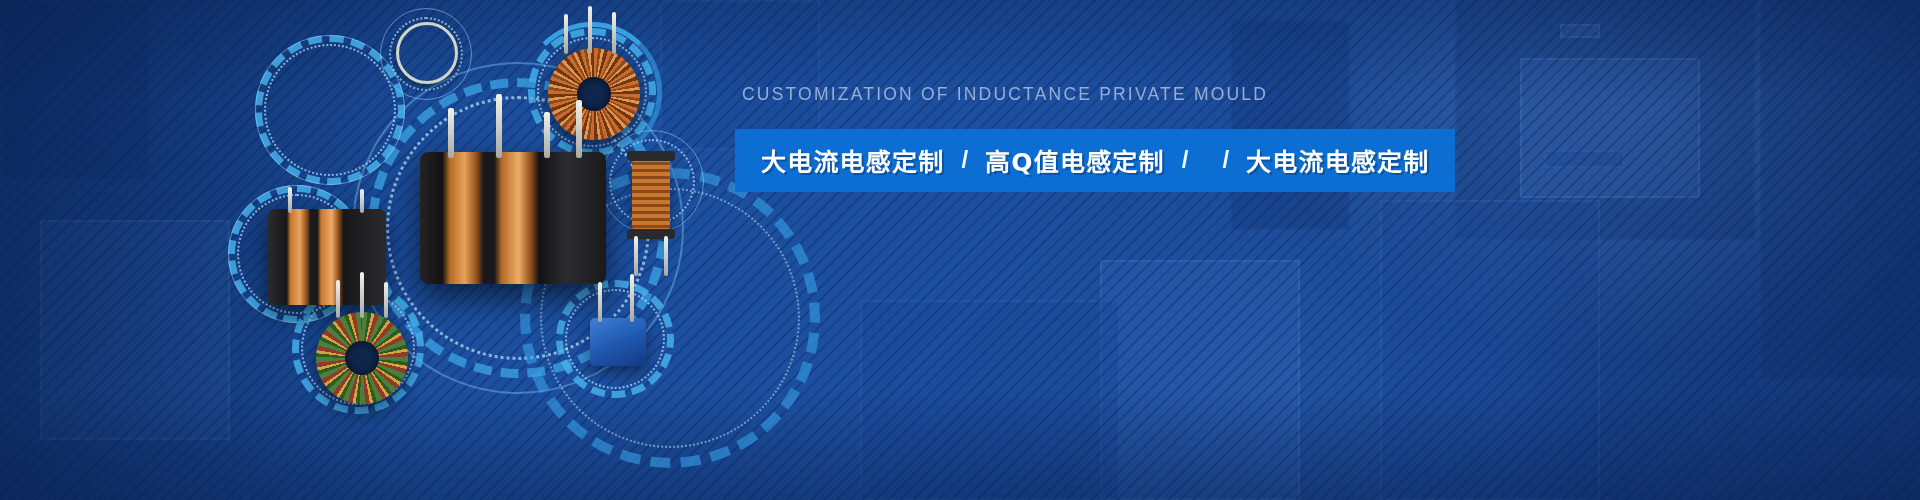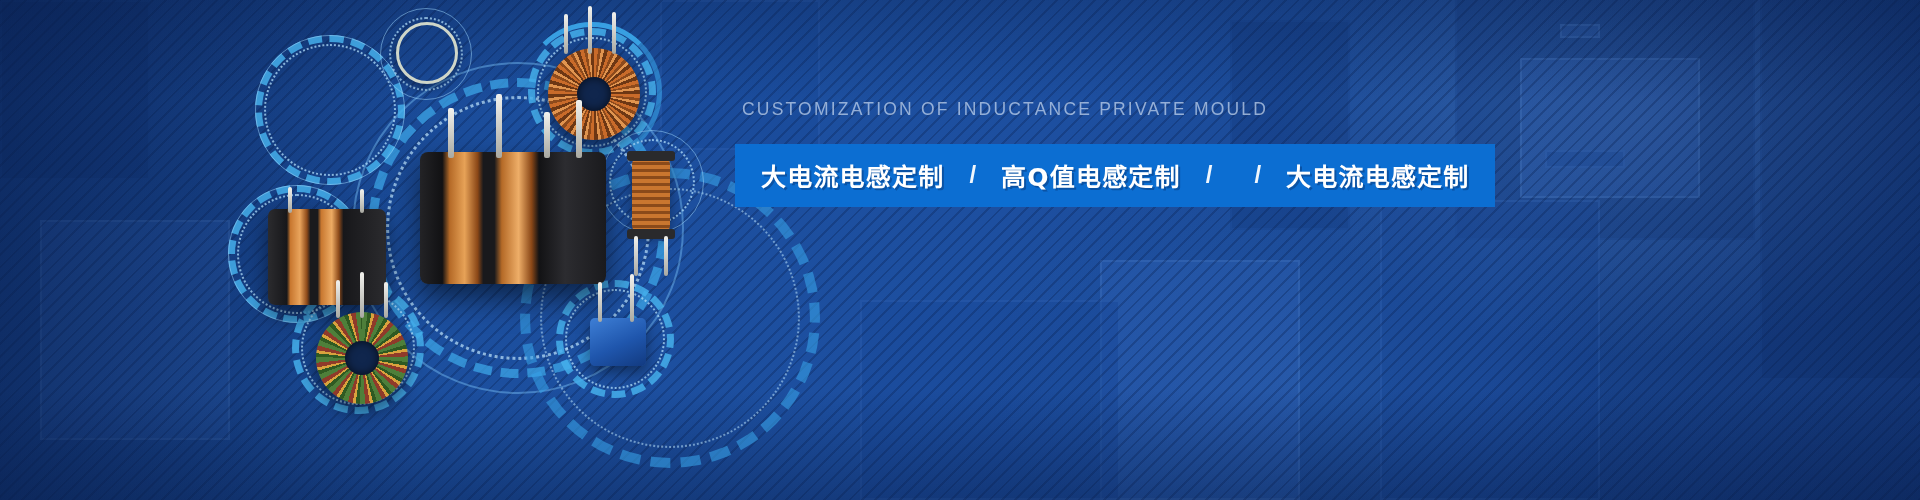--- a/index.html
+++ b/index.html
@@ -262,21 +262,21 @@
     top: 84px;
     width: 1100px;
   }
 
   .eng-sub {
     font-size: 17.5px;
     letter-spacing: 2.2px;
     color: rgba(196,214,238,0.72);
     font-weight: 400;
     white-space: nowrap;
-    margin: 15px 0 8px 7px;
+    margin: 0 0 8px 7px;
   }
 
   .headline {
     margin: 0;
     font-size: 78px;
     line-height: 1.02;
     font-weight: 700;
     letter-spacing: 2px;
     white-space: nowrap;
     font-family: "DejaVu Sans", "Liberation Sans", sans-serif;
@@ -293,21 +293,21 @@
   .tagbar {
     margin-top: 16px;
     background: #0c6ed2;
     display: inline-block;
     padding: 13px 26px 14px 26px;
     white-space: nowrap;
   }
   .tagbar-inner {
     display: flex;
     align-items: center;
-    gap: 8px;
+    gap: 0;
   }
   .tag {
     color: #ffffff;
     font-size: 25px;
     font-weight: 700;
     letter-spacing: 1.2px;
     text-shadow: 2px 2px 0 rgba(8,40,95,0.40);
     font-family: "DejaVu Sans", "Liberation Sans", sans-serif;
   }
   .tag-sep {

